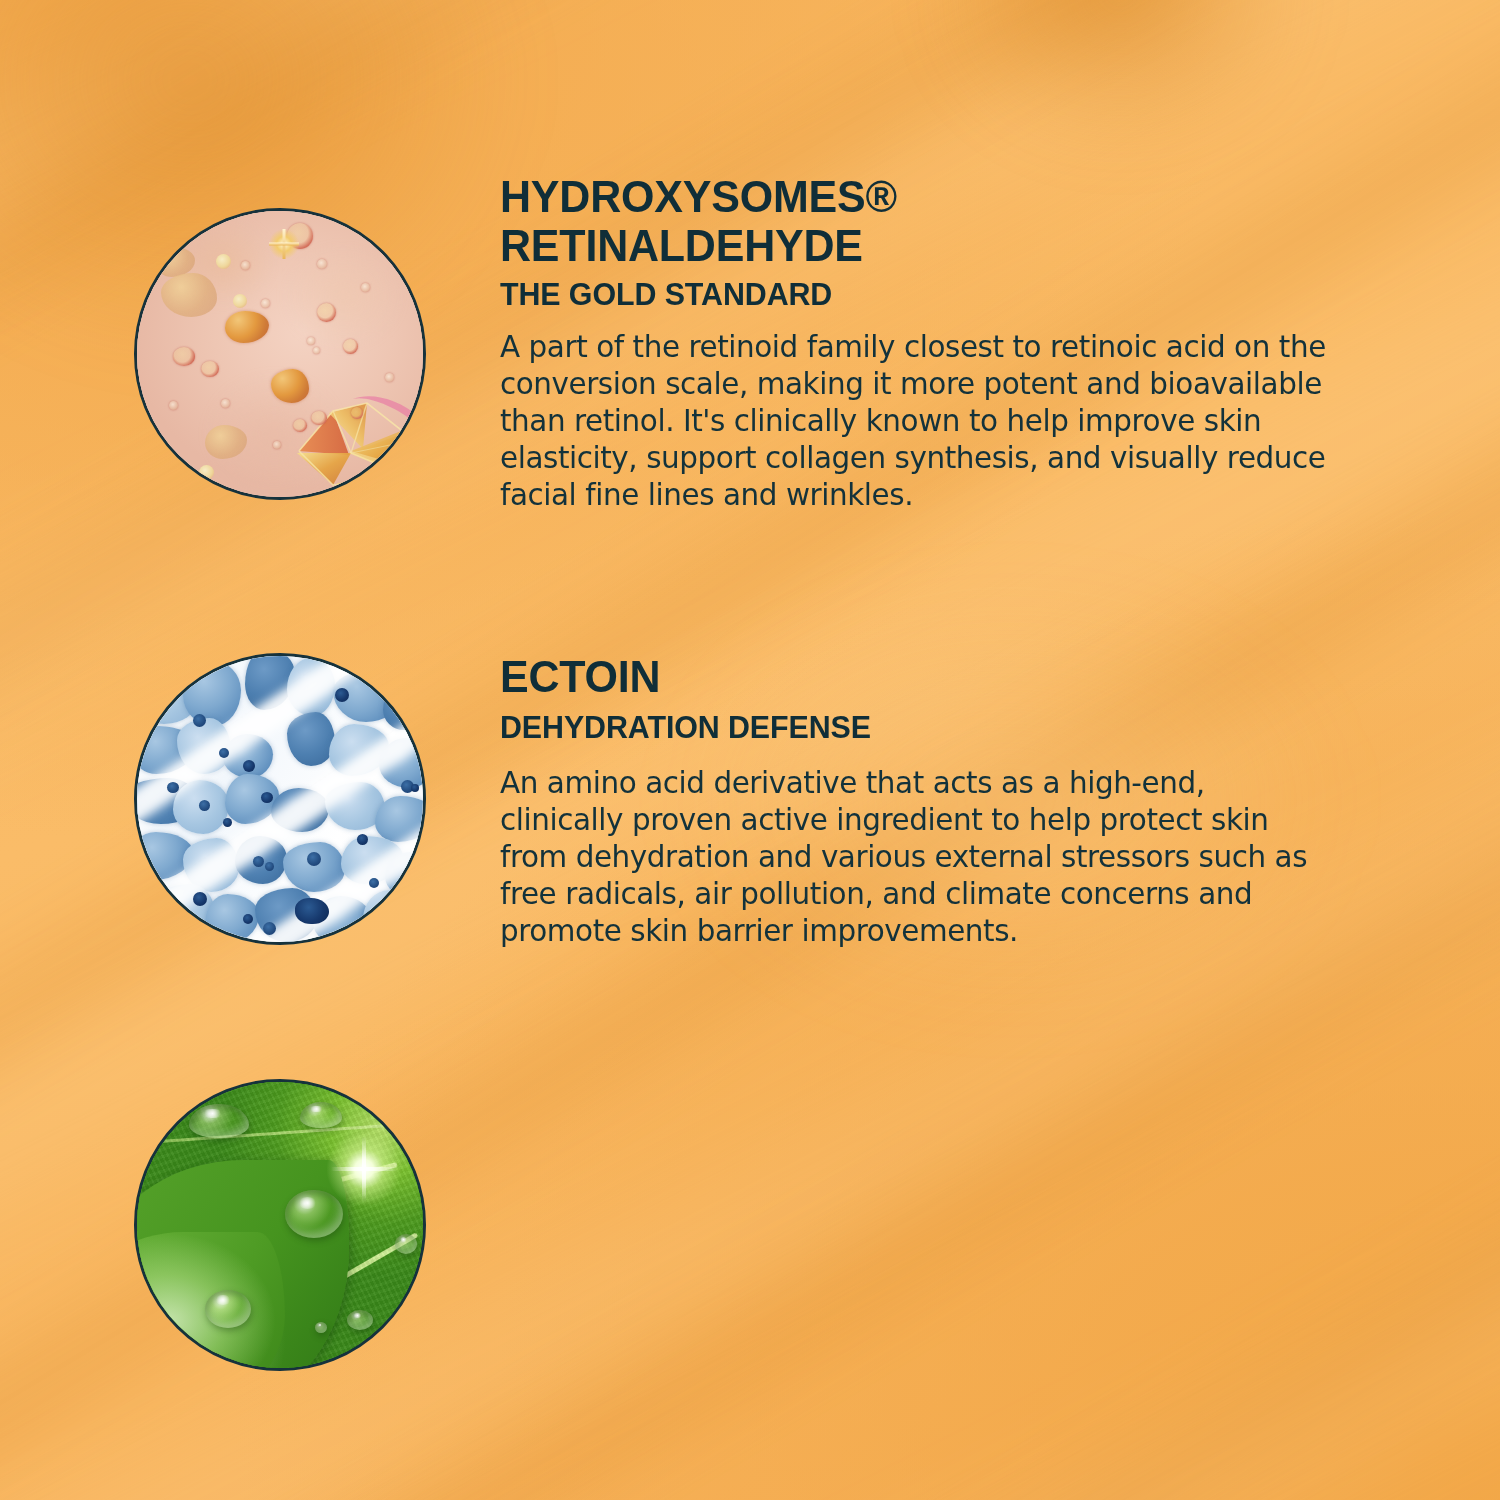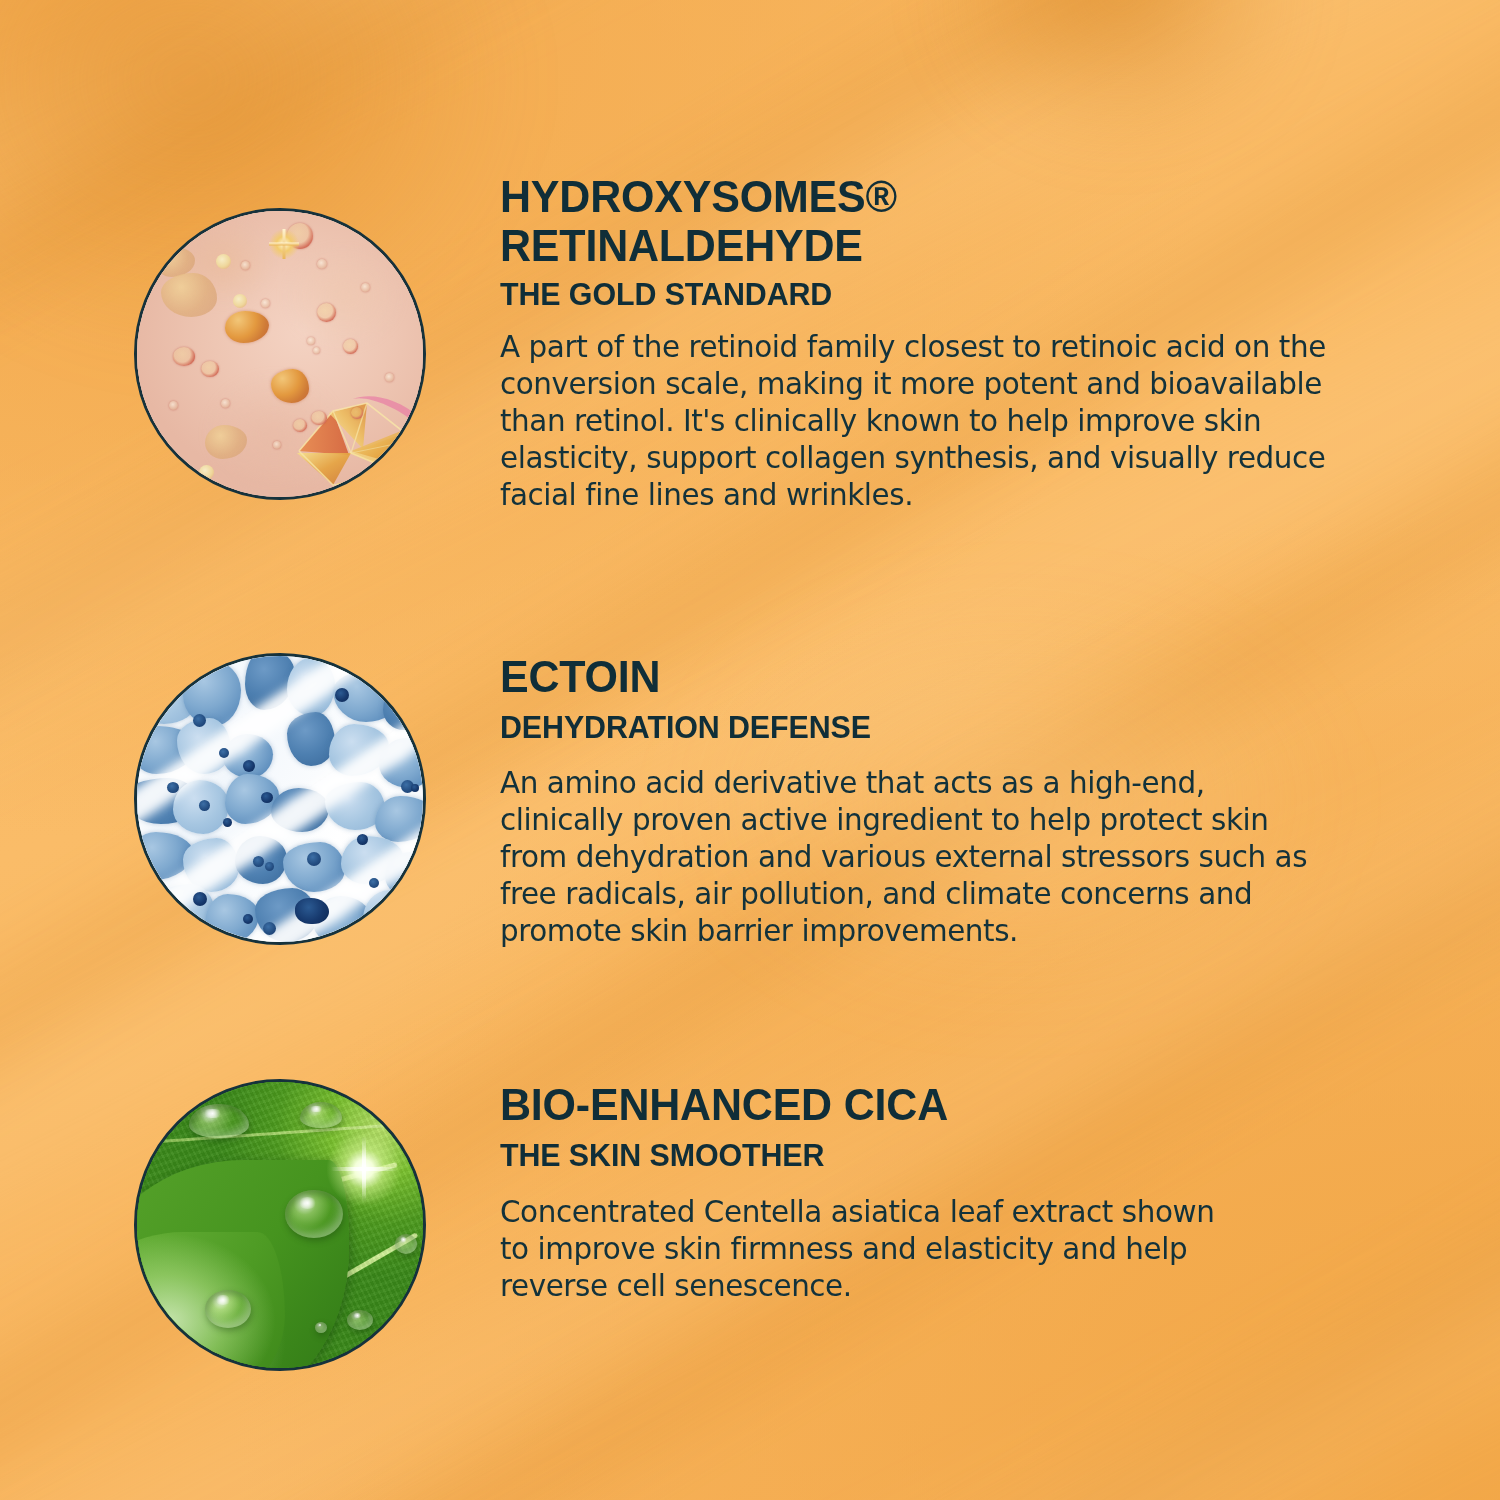--- a/index.html
+++ b/index.html
@@ -536,21 +536,16 @@
 
           <div class="drop" style="left:52px;top:22px;width:60px;height:34px;border-radius:50% 50% 48% 48% / 62% 62% 38% 38%;"></div>
           <div class="drop" style="left:163px;top:20px;width:42px;height:26px;border-radius:50% 50% 48% 48% / 62% 62% 38% 38%;"></div>
           <div class="drop" style="left:148px;top:108px;width:58px;height:48px;"></div>
           <div class="drop" style="left:68px;top:208px;width:46px;height:38px;"></div>
           <div class="drop" style="left:258px;top:152px;width:22px;height:20px;"></div>
           <div class="drop" style="left:210px;top:228px;width:26px;height:20px;"></div>
           <div class="drop" style="left:178px;top:240px;width:12px;height:11px;"></div>
         </div>
       </div>
-      <div class="text-col">
-        <h2 class="title">BIO-ENHANCED CICA</h2>
-        <h3 class="subtitle">THE SKIN SMOOTHER</h3>
-        <p class="body">Concentrated Centella asiatica leaf extract shown to improve skin firmness and elasticity and help reverse cell senescence.</p>
-      </div>
     </div>
 
   </div>
 </div>
 
 </body></html>

